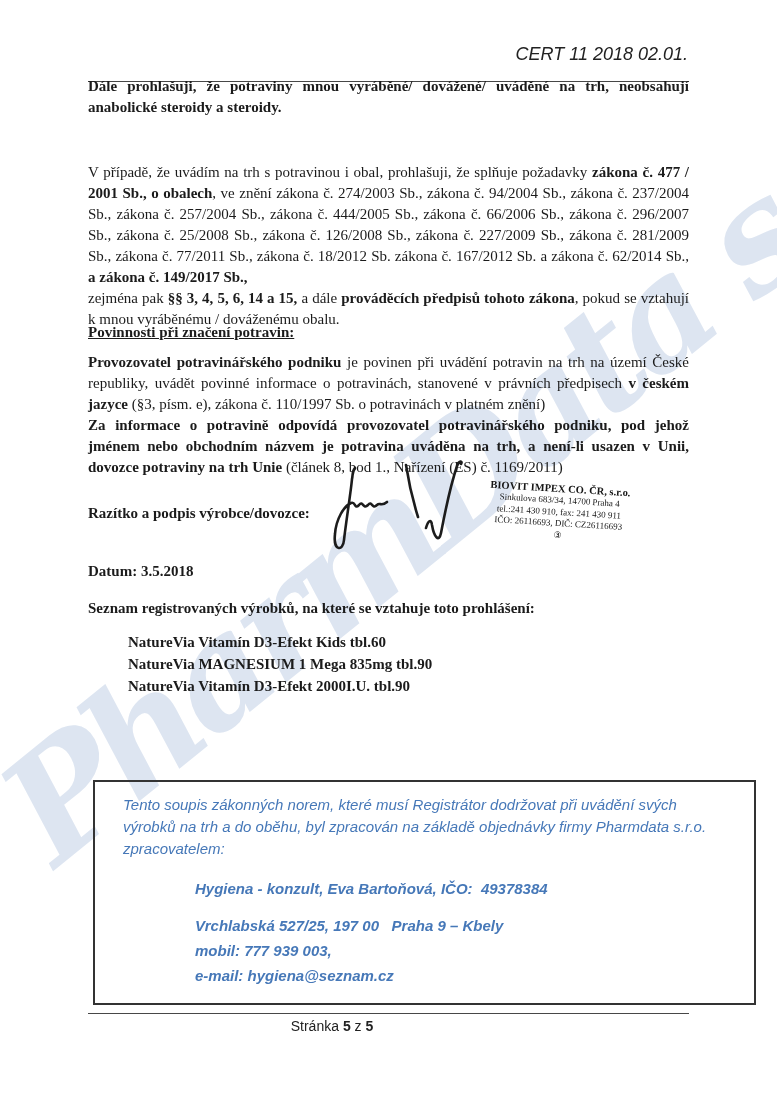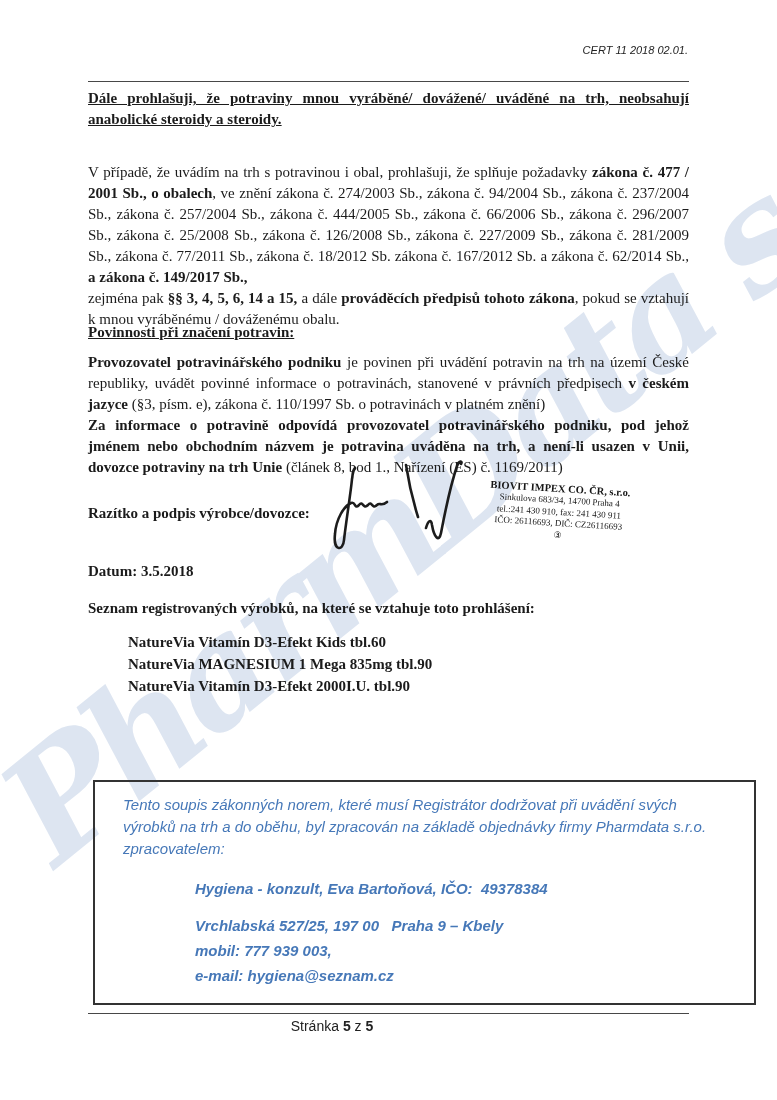--- a/index.html
+++ b/index.html
@@ -13,21 +13,21 @@
     position:absolute;left:-95px;top:420px;width:1060px;z-index:0;
     font-family:"DejaVu Serif",serif;font-style:italic;font-weight:bold;
     font-size:148px;line-height:150px;color:#dde5f1;letter-spacing:-9px;
     white-space:nowrap;text-align:center;
     transform:rotate(-39deg);
     user-select:none;
   }
   
   .doc-code{
     right:89px;top:44px;font-family:"Liberation Sans",sans-serif;
-    font-style:italic;font-size:11px;color:#222;
+    font-style:italic;font-size:18px;color:#222;
   }
   .rule{position:absolute;left:88px;width:601px;border-top:1px solid #474747;z-index:1;}
   .rule-header{top:81px;}
   .rule-footer{top:1013px;}
   
   .para{left:88px;width:601px;font-size:15px;line-height:21px;}
   .p-bold{font-weight:bold;}
   .just{text-align:justify;}
   b{font-weight:bold;}
   .h-underline{font-weight:bold;text-decoration:underline;font-size:15px;}
@@ -62,21 +62,21 @@
 <body>
 
 <div class="page">
 
   <div class="watermark">PharmData s.r.o.</div>
 
   <div class="layer doc-code">CERT 11 2018 02.01.</div>
 
   <div class="rule rule-header"></div>
 
-  <div class="layer para p-bold just" style="top:88px;text-decoration:underline;">Dále prohlašuji, že potraviny mnou vyráběné/ dovážené/ uváděné na trh, neobsahují anabolické steroidy a steroidy.</div>
+  <div class="layer para p-bold just" style="top:76px;">Dále prohlašuji, že potraviny mnou vyráběné/ dovážené/ uváděné na trh, neobsahují anabolické steroidy a steroidy.</div>
 
   <div class="layer para just" style="top:162px;">
     <span>V případě, že uvádím na trh s potravinou i obal, prohlašuji, že splňuje požadavky </span><b>zákona č. 477 / 2001 Sb., o obalech</b><span>, ve znění zákona č. 274/2003 Sb., zákona č. 94/2004 Sb., zákona č. 237/2004 Sb., zákona č. 257/2004 Sb., zákona č. 444/2005 Sb., zákona č. 66/2006 Sb., zákona č. 296/2007 Sb., zákona č. 25/2008 Sb., zákona č. 126/2008 Sb., zákona č. 227/2009 Sb., zákona č. 281/2009 Sb., zákona č. 77/2011 Sb., zákona č. 18/2012 Sb. zákona č. 167/2012 Sb. a zákona č. 62/2014 Sb., </span><b>a zákona č. 149/2017 Sb.,</b><br>
     <span>zejména pak </span><b>§§ 3, 4, 5, 6, 14 a 15,</b><span> a dále </span><b>prováděcích předpisů tohoto zákona</b><span>, pokud se vztahují k mnou vyráběnému / dováženému obalu.</span>
   </div>
 
   <div class="layer para h-underline" style="top:322px;">Povinnosti při značení potravin:</div>
 
   <div class="layer para just" style="top:352px;">
     <b>Provozovatel potravinářského podniku</b><span> je povinen při uvádění potravin na trh na území České republiky, uvádět povinné informace o potravinách, stanovené v právních předpisech </span><b>v českém jazyce</b><span> (§3, písm. e), zákona č. 110/1997 Sb. o potravinách v platném znění)</span><br>

